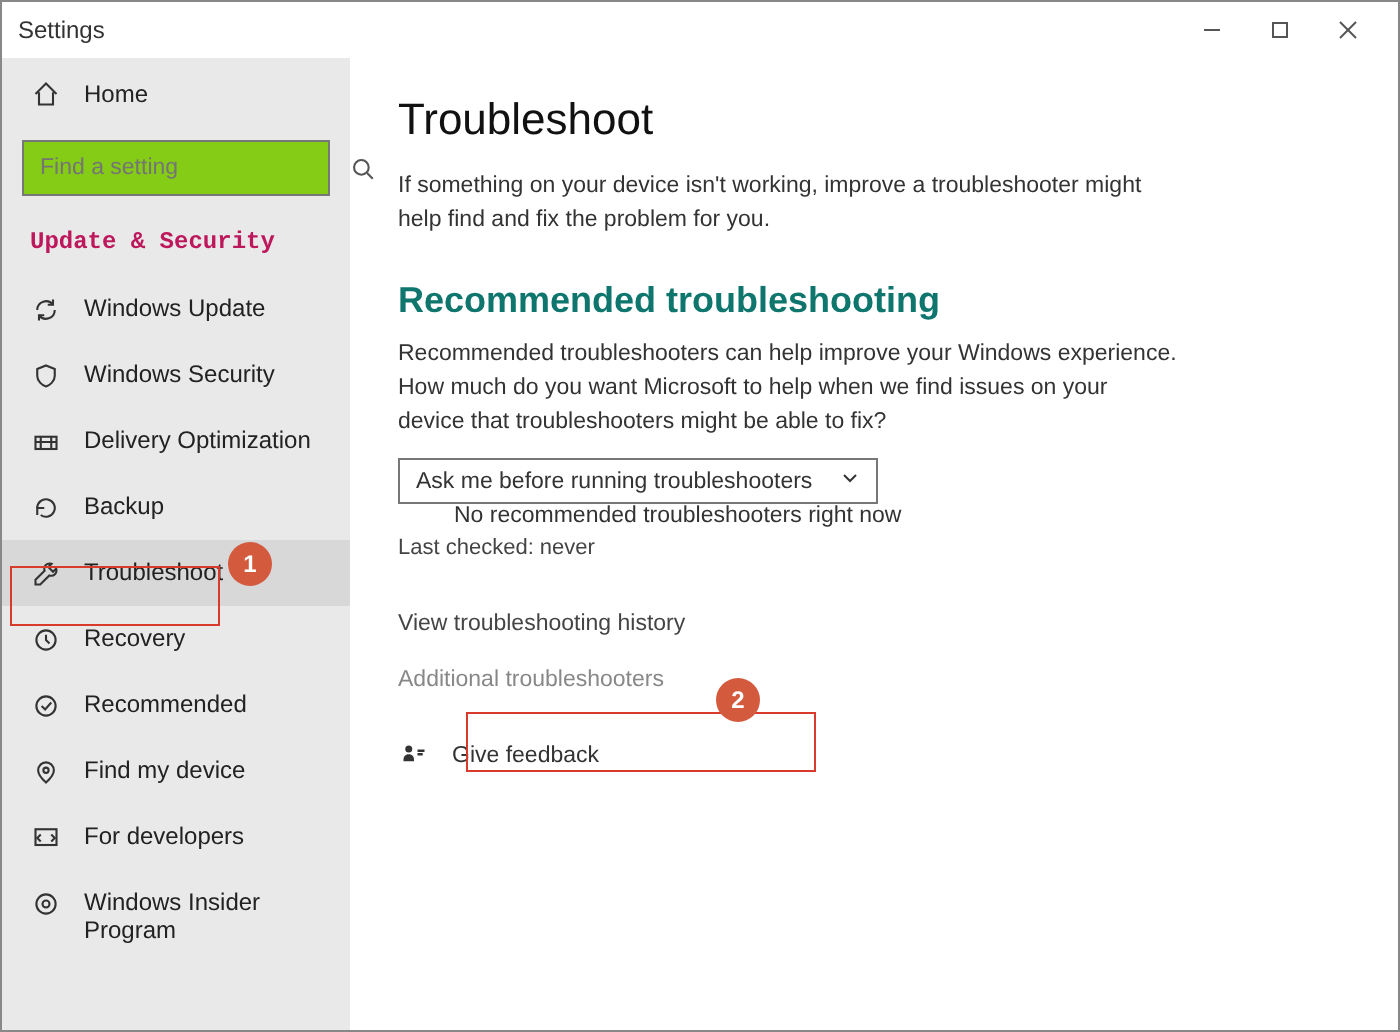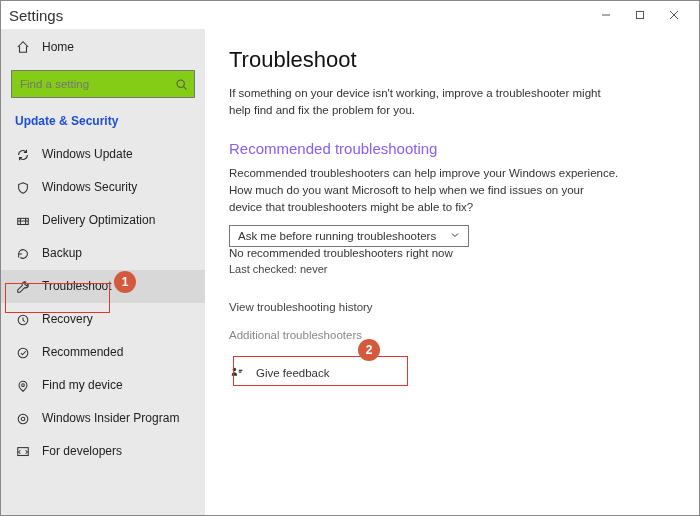--- a/index.html
+++ b/index.html
@@ -1,37 +1,37 @@
 <!DOCTYPE html>
 <html><head>
 <meta charset="utf-8">
 <style>
   * { box-sizing: border-box; margin: 0; padding: 0; font-family: "Segoe UI", Arial, sans-serif; }
   body { width: 700px; height: 516px; background: #fff; overflow: hidden; position: relative; }
   .window { width: 700px; height: 516px; display: flex; flex-direction: column; border: 1px solid #888; }
-  .titlebar { height: 28px; display: flex; align-items: center; padding: 0 8px; font-size: 15px; color: #333; }
+  .titlebar { height: 28px; display: flex; align-items: center; padding: 0 8px; font-size: 12px; color: #333; }
   .titlebar .title { flex: 0 0 auto; }
   .titlebar .spacer { flex: 1; }
   .titlebar .winbtn { width: 34px; height: 28px; display: flex; align-items: center; justify-content: center; color: #555; cursor: pointer; }
   .content { flex: 1; display: flex; overflow: hidden; }
-  .sidebar { width: 204px; background: #e9e9e9; display: flex; flex-direction: column; padding-top: 4px; }
+  .sidebar { width: 174px; background: #e9e9e9; display: flex; flex-direction: column; padding-top: 4px; }
   .sb-home { display: flex; align-items: center; gap: 12px; padding: 6px 14px; font-size: 12px; color: #222; cursor: pointer; }
   .sb-search { margin: 10px 10px 8px 10px; height: 28px; border: 1px solid #777; background: #84cc16; display: flex; align-items: center; padding: 0 8px; }
   .sb-search input { border: none; outline: none; background: transparent; font-size: 11.5px; flex: 1; color: #555; }
-  .sb-cat { font-size: 12px; font-weight: 600; padding: 8px 14px 10px; color: #1d4ed8; }
+  .sb-cat { font-size: 12px; font-weight: 600; padding: 8px 14px 10px; color: #be185d; font-family: Liberation Mono, monospace; }
   .sb-item { display: flex; align-items: flex-start; gap: 12px; padding: 9px 14px; font-size: 12px; color: #222; cursor: pointer; position: relative; }
   .sb-item.selected { background: #d8d8d8; }
   .sb-icon { width: 15px; height: 15px; display: flex; align-items: center; justify-content: center; color: #333; flex-shrink: 0; }
   .main { flex: 1; padding: 18px 24px 12px 24px; font-size: 11.5px; color: #333; overflow: auto; }
   .h1 { font-size: 22px; font-weight: 400; margin-bottom: 12px; color: #111; }
   .desc { max-width: 390px; line-height: 1.45; margin-bottom: 22px; }
-  .h2 { font-size: 15px; font-weight: 400; margin-bottom: 8px; color: #8b5cf6; }
+  .h2 { font-size: 18px; font-weight: 700; margin-bottom: 8px; color: #0f766e; }
   .sub { max-width: 390px; line-height: 1.45; margin-bottom: 10px; }
   .combo { border: 1px solid #777; display: inline-flex; align-items: center; padding: 4px 8px; font-size: 11.5px; gap: 14px; cursor: pointer; }
-  .status { margin-bottom: 4px; }
+  .status { margin-bottom: 4px; margin-left: 28px; }
   .lastchecked { font-size: 11px; color: #444; margin-bottom: 26px; }
   .link { color: #444; font-size: 11.5px; margin-bottom: 16px; cursor: pointer; }
   .link.addl { color: #888; margin-bottom: 24px; }
   .helprow { display: flex; align-items: center; gap: 12px; font-size: 11.5px; margin-bottom: 10px; cursor: pointer; }
   .redbox { position: absolute; border: 1.5px solid #d93a2b; pointer-events: none; }
   .annot-badge { position: absolute; width: 22px; height: 22px; border-radius: 50%; background: #d45a3e; color: #fff; font-size: 12px; font-weight: 600; display: flex; align-items: center; justify-content: center; pointer-events: none; }
 </style>
 </head>
 <body>
 
@@ -144,34 +144,34 @@
             <svg width="14" height="14" viewBox="0 0 16 16" fill="none" stroke="currentColor" stroke-width="1.2">
               <path d="M8 14s4.5-4 4.5-7A4.5 4.5 0 0 0 3.5 7c0 3 4.5 7 4.5 7z"></path>
               <circle cx="8" cy="7" r="1.5"></circle>
             </svg>
           </span>
         <span>Find my device</span>
       </div>
       <div class="sb-item">
         <span class="sb-icon">
             <svg width="14" height="14" viewBox="0 0 16 16" fill="none" stroke="currentColor" stroke-width="1.2">
+              <rect x="2" y="3" width="12" height="9"></rect>
+              <path d="M5 6l-2 2 2 2 M11 6l2 2-2 2"></path>
+            </svg>
+          </span>
+        <span>For developers</span>
+      </div>
+      <div class="sb-item">
+        <span class="sb-icon">
+            <svg width="14" height="14" viewBox="0 0 16 16" fill="none" stroke="currentColor" stroke-width="1.2">
               <circle cx="8" cy="8" r="5.5"></circle>
               <circle cx="8" cy="8" r="2"></circle>
             </svg>
           </span>
         <span>Windows Insider Program</span>
-      </div>
-      <div class="sb-item">
-        <span class="sb-icon">
-            <svg width="14" height="14" viewBox="0 0 16 16" fill="none" stroke="currentColor" stroke-width="1.2">
-              <rect x="2" y="3" width="12" height="9"></rect>
-              <path d="M5 6l-2 2 2 2 M11 6l2 2-2 2"></path>
-            </svg>
-          </span>
-        <span>For developers</span>
       </div>
     </div>
 
     <div class="main">
       <div class="h1">Troubleshoot</div>
       <div class="desc">If something on your device isn't working, improve a troubleshooter might help find and fix the problem for you.</div>
       <div class="h2">Recommended troubleshooting</div>
       <div class="sub">Recommended troubleshooters can help improve your Windows experience. How much do you want Microsoft to help when we find issues on your device that troubleshooters might be able to fix?</div>
       <div class="combo">
         <span>Ask me before running troubleshooters</span>

